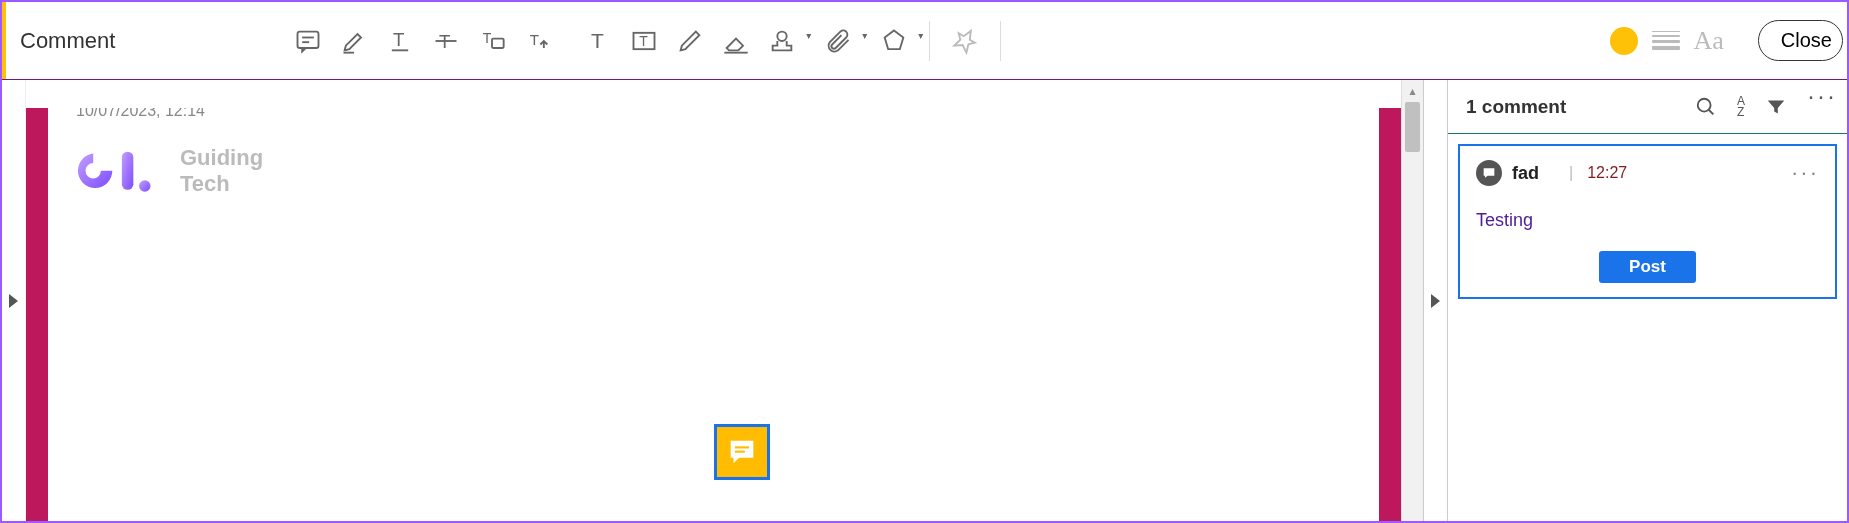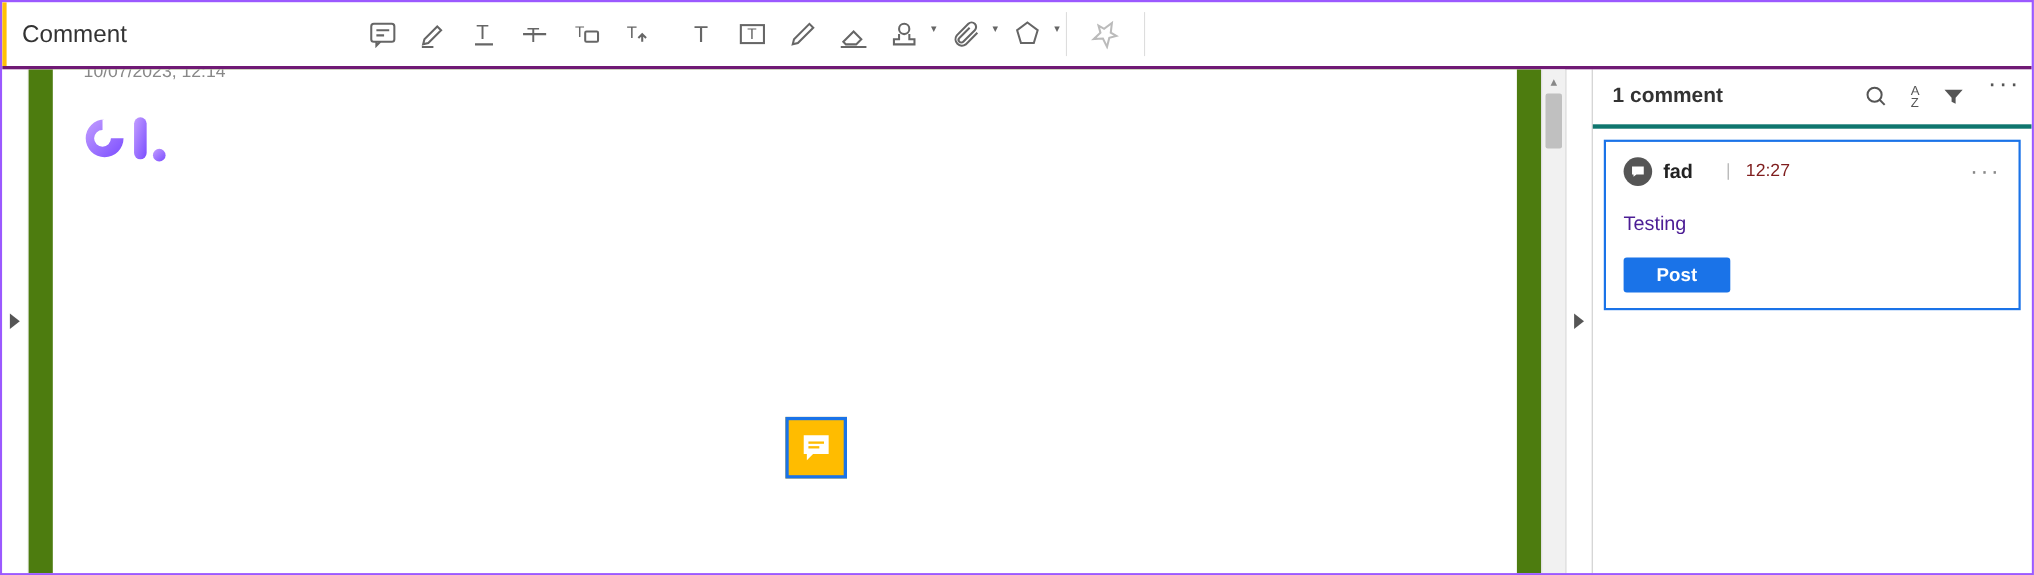--- a/index.html
+++ b/index.html
@@ -1,77 +1,77 @@
 <!DOCTYPE html>
 <html><head>
   <meta charset="utf-8">
   <style>
     * { box-sizing: border-box; margin: 0; padding: 0; font-family: 'Segoe UI', Arial, sans-serif; }
     body { width: 1849px; height: 523px; border: 2px solid #9b59ff; display: flex; flex-direction: column; overflow: hidden; background: #fff; }
     
-    .toolbar { height: 61px; display: flex; align-items: center; border-bottom: 3px solid #701a75; position: relative; gap: 40px; }
+    .toolbar { height: 78px; display: flex; align-items: center; border-bottom: 1px solid #701a75; position: relative; }
     .yellow-edge { position: absolute; left: 0; top: 0; width: 4px; height: 100%; background: #ffc107; }
     .toolbar-title { font-size: 22px; color: #333; margin-left: 18px; }
     .toolbar-tools { display: flex; align-items: center; margin-left: 170px; gap: 0; }
     .tool-item { width: 46px; height: 46px; display: flex; align-items: center; justify-content: center; color: #666; position: relative; }
     .tool-item svg { width: 28px; height: 28px; }
     .tool-item .chev { position: absolute; right: -6px; top: 12px; font-size: 10px; color: #666; }
     .tool-sep { width: 1px; height: 40px; background: #ddd; margin: 0 12px; }
     .toolbar-right { margin-left: auto; display: flex; align-items: center; gap: 14px; margin-right: 4px; }
     .yellow-dot { width: 28px; height: 28px; border-radius: 50%; background: #ffc107; }
     .line-style { display: flex; flex-direction: column; gap: 3px; color: #bbb; }
     .line-style span { display: block; width: 28px; height: 3px; background: #bbb; border-radius: 1px; }
     .aa-icon { font-size: 26px; color: #bbb; font-family: Georgia, serif; }
     .close-btn { border: 1.5px solid #333; border-radius: 22px; padding: 8px 10px 8px 22px; font-size: 20px; font-weight: 500; margin-left: 20px; }
 
     .content { display: flex; flex: 1; overflow: hidden; }
     
     .expand-left, .expand-mid { width: 24px; display: flex; align-items: center; justify-content: center; background: #fff; border-right: 1px solid #eee; }
     .expand-mid { border-left: 1px solid #ccc; border-right: none; }
     .tri-right { width: 0; height: 0; border-top: 7px solid transparent; border-bottom: 7px solid transparent; border-left: 9px solid #555; }
     
-    .doc-area { flex: 1; position: relative; background: #4d7c0f; overflow: hidden; }
+    .doc-area { flex: 1; position: relative; background: #be185d; overflow: hidden; margin-top: 28px; }
     .doc-page { position: absolute; top: -8px; left: 22px; right: 22px; height: 540px; background: #fff; padding: 0 28px; }
     .doc-header { display: flex; height: 20px; overflow: hidden; justify-content: space-between; align-items: flex-end; }
     .doc-date { color: #888; font-size: 16px; }
     .doc-title { color: #888; font-size: 16px; }
     .doc-logo-row { display: flex; align-items: center; margin-top: 24px; gap: 18px; }
     .doc-logo { width: 86px; height: 54px; position: relative; }
     .doc-logo-text { color: #bbb; font-size: 22px; font-weight: 600; line-height: 1.2; }
     .doc-tag { color: #bbb; font-size: 20px; margin-left: 140px; margin-top: -5px;}
     .comment-marker { position: absolute; top: 316px; left: 688px; width: 56px; height: 56px; background: #ffbc00; border: 3px solid #1a73e8; display: flex; align-items: center; justify-content: center; }
     .comment-marker svg { width: 34px; height: 34px; }
 
     .scrollbar-v { width: 22px; background: #f1f1f1; position: relative; border-left: 1px solid #ddd; }
     .scroll-up, .scroll-down { height: 22px; display: flex; align-items: center; justify-content: center; color: #888; font-size: 12px; }
     .scroll-thumb { position: absolute; top: 22px; left: 3px; right: 3px; height: 50px; background: #c0c0c0; border-radius: 2px; }
 
     .comments-panel { width: 400px; background: #fff; display: flex; flex-direction: column; border-left: 1px solid #ccc; }
-    .cp-header { display: flex; align-items: center; padding: 10px 18px; height: 54px; border-bottom: 4px solid #0f766e; justify-content: center; }
+    .cp-header { display: flex; align-items: center; padding: 10px 18px; height: 54px; border-bottom: 1px solid #0f766e; justify-content: center; }
     .cp-title { font-size: 19px; font-weight: 600; color: #333; }
     .cp-actions { margin-left: auto; display: flex; gap: 20px; align-items: center; color: #555; }
     .cp-actions svg, .cp-actions .dots { width: 22px; height: 22px; }
     .sort-az { display: flex; flex-direction: column; line-height: 0.9; font-size: 12px; color: #555; font-weight: 500;}
     .dots { font-size: 24px; letter-spacing: 2px; color: #555; line-height: 0; }
     
     .cp-pagebar { background: #eee; padding: 8px 16px; display: flex; align-items: center; font-size: 15px; color: #555; }
     .cp-pagebar .count { margin-left: auto; margin-right: 10px; }
     .cp-pagebar .chev-down { color: #888; font-size: 14px; }
     
     .cp-body { padding: 10px; }
     .comment-card { border: 2px solid #1a73e8; padding: 14px 16px; background: #fff; }
     .cc-head { display: flex; align-items: center; gap: 10px; }
     .cc-avatar { width: 26px; height: 26px; border-radius: 50%; background: #555; display: flex; align-items: center; justify-content: center; }
     .cc-avatar svg { width: 16px; height: 16px; }
     .cc-user { font-weight: 700; font-size: 18px; color: #222; }
     .cc-sep { color: #bbb; margin-left: 20px; }
     .cc-time { color: #7f1d1d; font-size: 16px; margin-left: 4px; }
     .cc-more { margin-left: auto; color: #888; font-size: 22px; letter-spacing: 2px; line-height: 0; }
     .cc-text { margin-top: 24px; font-size: 18px; color: #4c1d95; }
-    .cc-footer { display: flex; justify-content: flex-start; margin-top: 20px; }
+    .cc-footer { display: flex; justify-content: center; margin-top: 20px; }
     .post-btn { background: #1a73e8; color: #fff; border: none; padding: 6px 30px; font-size: 17px; font-weight: 600; border-radius: 3px; }
   </style>
 </head>
 <body>
 
 <div class="toolbar">
   <div class="yellow-edge"></div>
   <div class="toolbar-title">Comment</div>
   <div class="toolbar-tools">
     <div class="tool-item">
@@ -153,20 +153,31 @@
         </svg>
       <span class="chev">▾</span>
     </div>
     <div class="tool-sep"></div>
     <div class="tool-item" style="color:#bbb;">
       <svg viewBox="0 0 24 24" fill="none" stroke="currentColor" stroke-width="1.6">
           <path d="M12 2l3 7h5l-4 4 2 7-6-4-6 4 2-7-4-4h5z" transform="rotate(30 12 12)"></path>
         </svg>
     </div>
     <div class="tool-sep"></div>
+  </div>
+  <div class="toolbar-right">
+    <div class="yellow-dot"></div>
+    <div class="line-style">
+      <span style="height:1px;"></span>
+        <span style="height:2px;"></span>
+        <span style="height:3px;"></span>
+        <span style="height:4px;"></span>
+    </div>
+    <div class="aa-icon">Aa</div>
+    <div class="close-btn">Close</div>
   </div>
 </div>
 
 <div class="content">
   <div class="expand-left">
     <div class="tri-right"></div>
   </div>
 
   <div class="doc-area">
     <div class="doc-page">
@@ -179,20 +190,24 @@
               <defs>
                 <linearGradient id="g1" x1="0" y1="0" x2="1" y2="1">
                   <stop offset="0" stop-color="#c39eff"></stop>
                   <stop offset="1" stop-color="#7b4dff"></stop>
                 </linearGradient>
               </defs>
               <path d="M20 10 a18 18 0 1 0 18 18 h-12 a8 8 0 1 1 -8-8 v-10z" fill="url(#g1)"></path>
               <rect x="48" y="8" width="12" height="40" rx="6" fill="url(#g1)"></rect>
               <circle cx="72" cy="44" r="6" fill="url(#g1)"></circle>
             </svg>
+        </div>
+        <div>
+          <div class="doc-logo-text">Guiding</div>
+          <div class="doc-logo-text">Tech</div>
         </div>
       </div>
     </div>
     <div class="comment-marker">
       <svg viewBox="0 0 24 24" fill="#fff">
           <path d="M4 4h16v12H10l-4 4v-4H4z"></path>
           <rect x="7" y="8" width="10" height="1.5" fill="#ffbc00"></rect>
           <rect x="7" y="11" width="7" height="1.5" fill="#ffbc00"></rect>
         </svg>
     </div>

